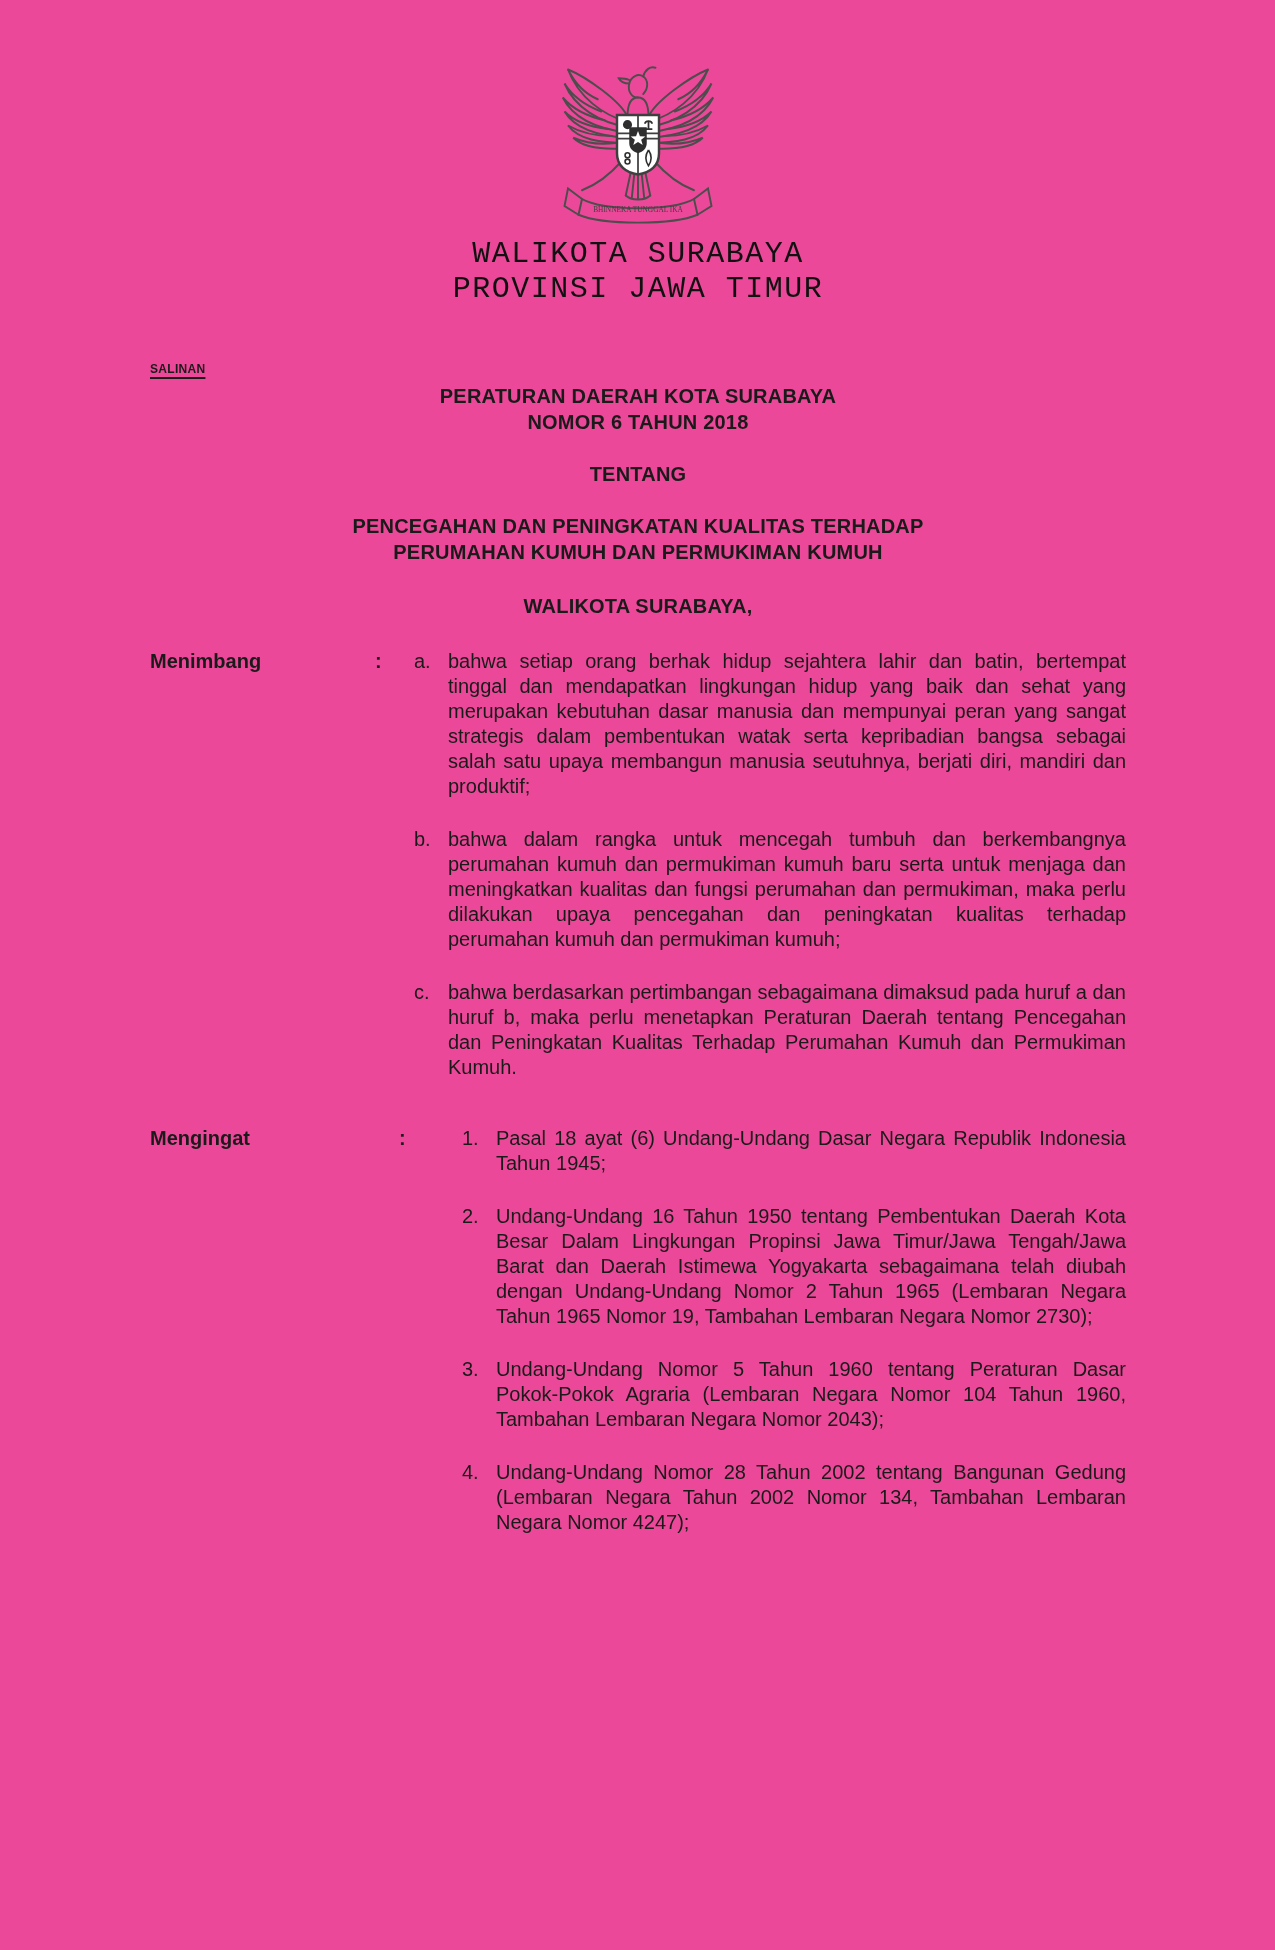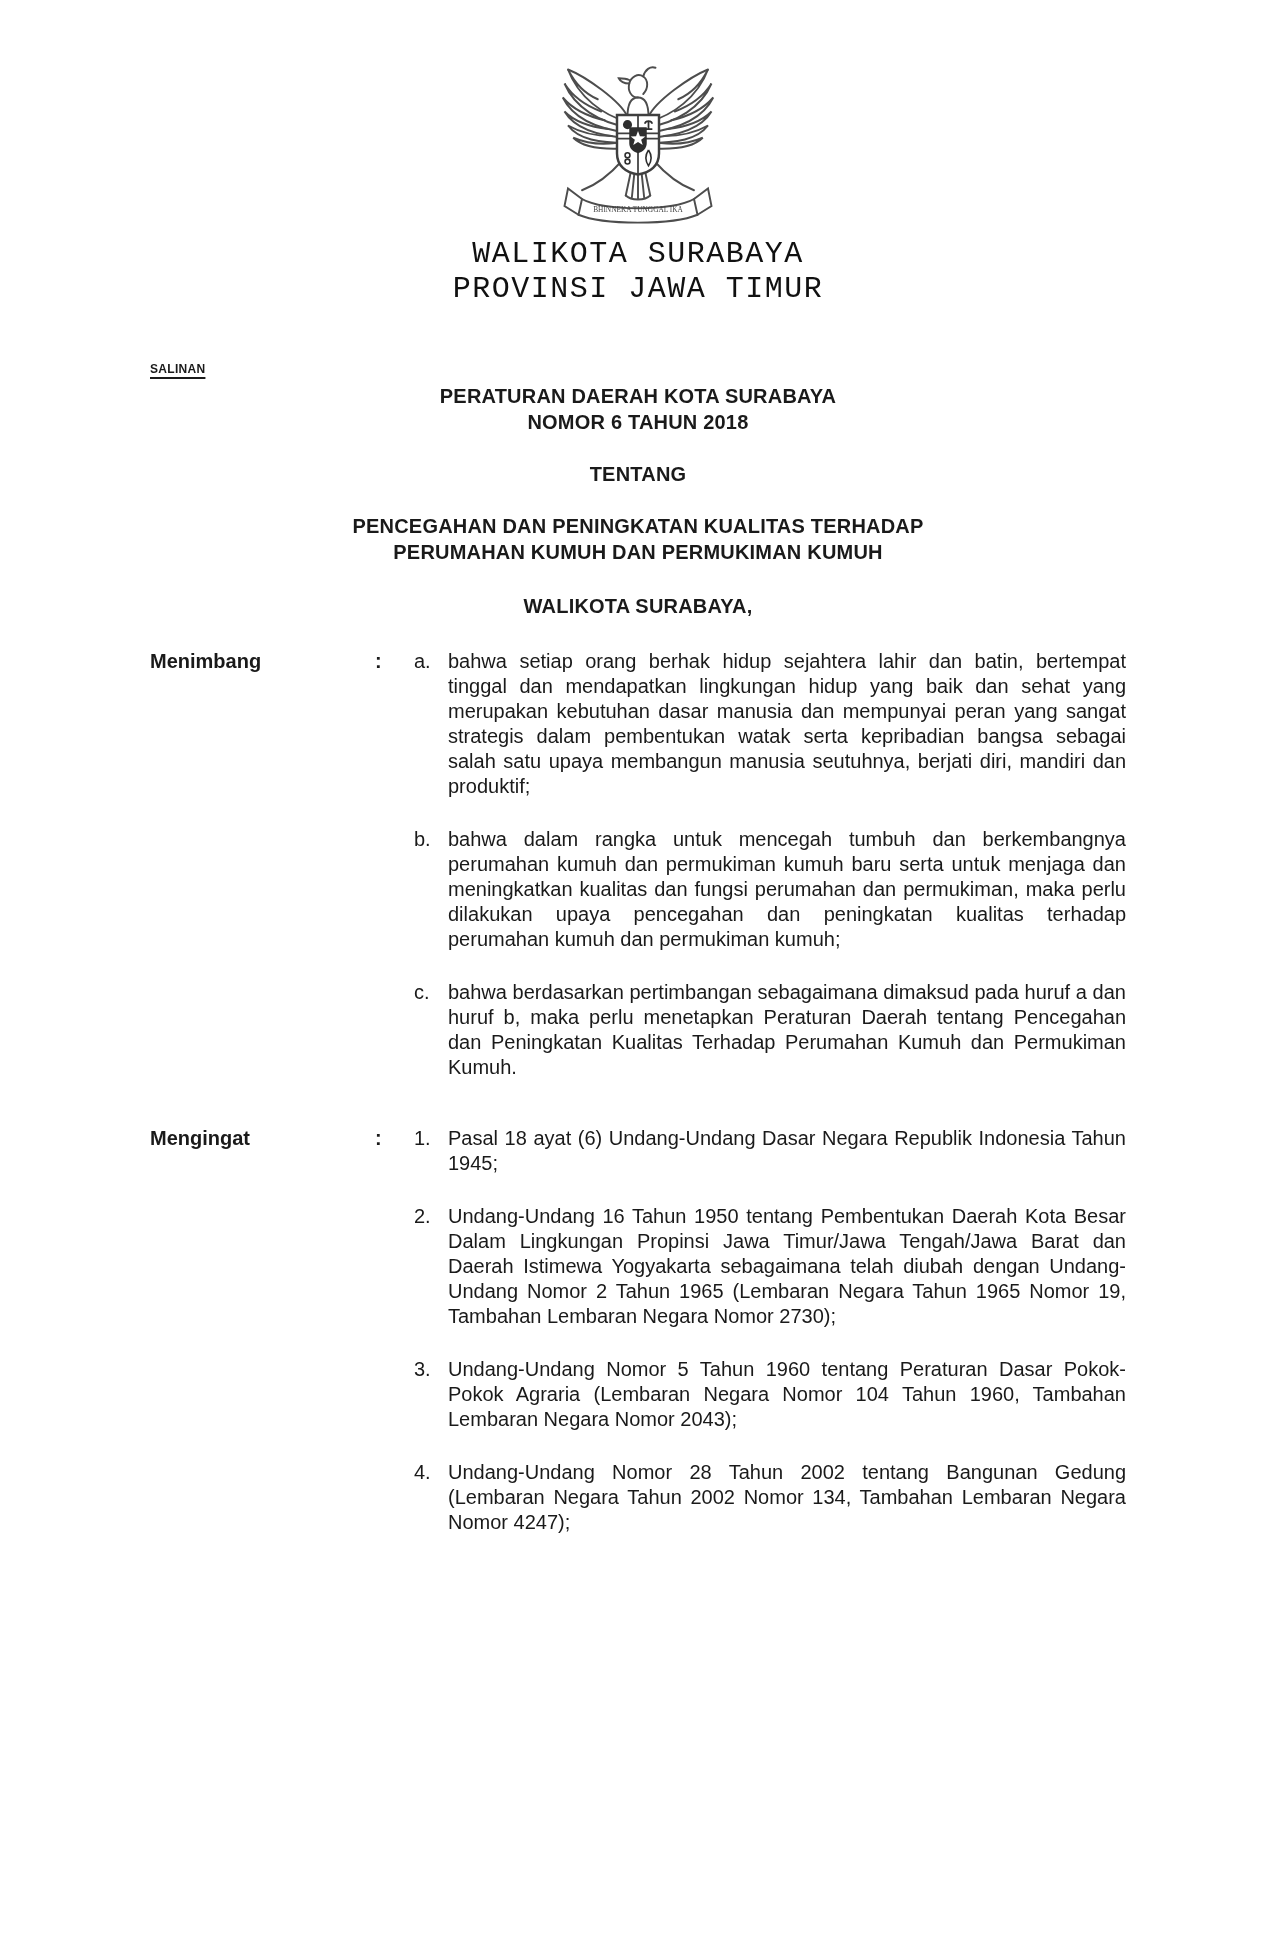--- a/index.html
+++ b/index.html
@@ -1,20 +1,20 @@
 <!DOCTYPE html>
 <html><head>
 <meta charset="utf-8">
 <style>
   html,body { margin:0; padding:0; background:#e8e8e8; }
   .page {
     position:relative;
     width:1275px; height:1950px;
     margin:0 auto;
-    background:#ffffff;
+    background:#ec4899;
     font-family:"Liberation Sans", sans-serif;
     color:#1a1a1a;
     overflow:hidden;
   }
   .inner { padding:45px 149px 0 150px; }
 
   
   .emblem-wrap { width:176px; margin:0 auto 10px auto; text-align:center; }
   .emblem-wrap svg { display:block; }
 
@@ -43,21 +43,21 @@
     font-size:20px; line-height:26px;
     letter-spacing:0.2px;
   }
   .mt6  { margin-top:6px; }
   .mt26 { margin-top:26px; }
   .mt28 { margin-top:28px; }
 
   
   .clause { display:flex; align-items:flex-start; font-size:20px; line-height:25px; }
   .clause.first { margin-top:30px; }
-  .clause.second { margin-top:46px; }
+  .clause.second { margin-top:46px;gap:24px; }
   .clause-label { width:225px; font-weight:bold; flex:0 0 auto; }
   .clause-colon { width:39px; font-weight:bold; flex:0 0 auto; }
   .clause-items { flex:1 1 auto; min-width:0; }
   .citem { display:flex; margin-bottom:28px; }
   .citem:last-child { margin-bottom:0; }
   .citem-marker { width:34px; flex:0 0 auto; }
   .citem-text {
     flex:1 1 auto;
     text-align:justify;
     text-align-last:left;

